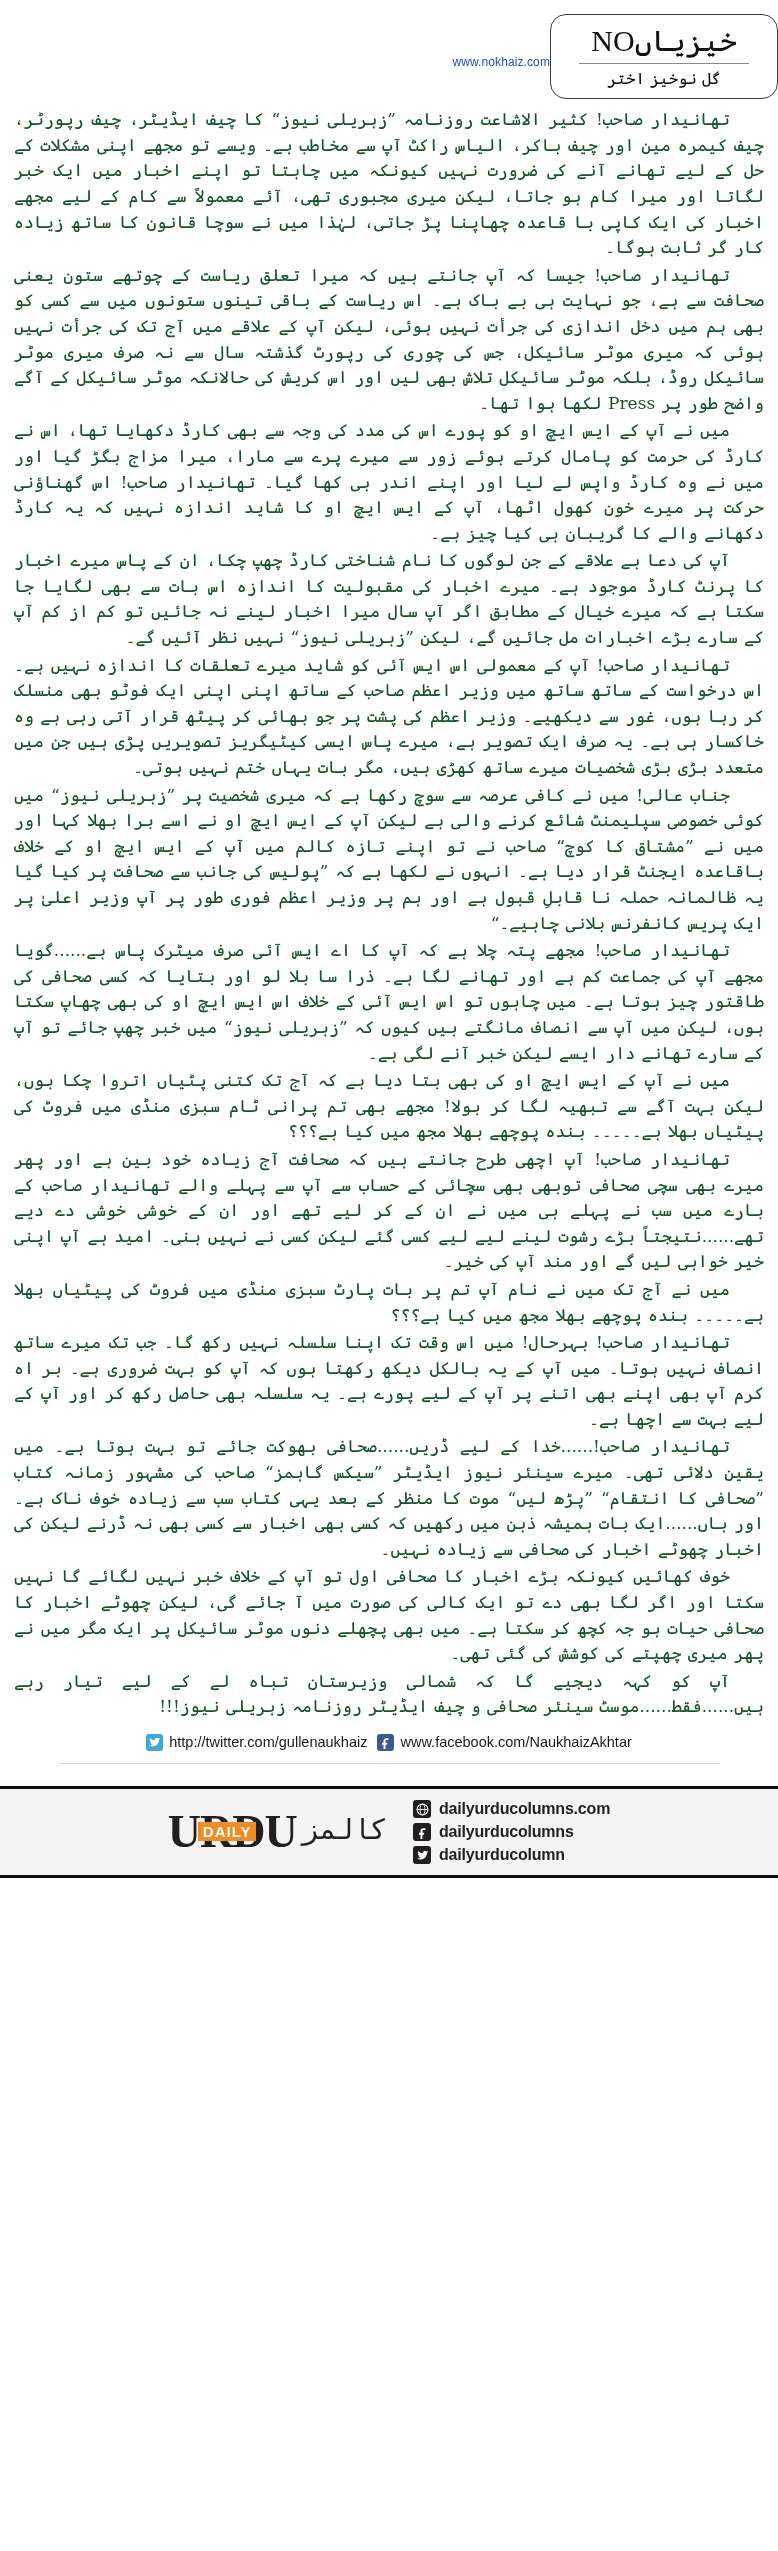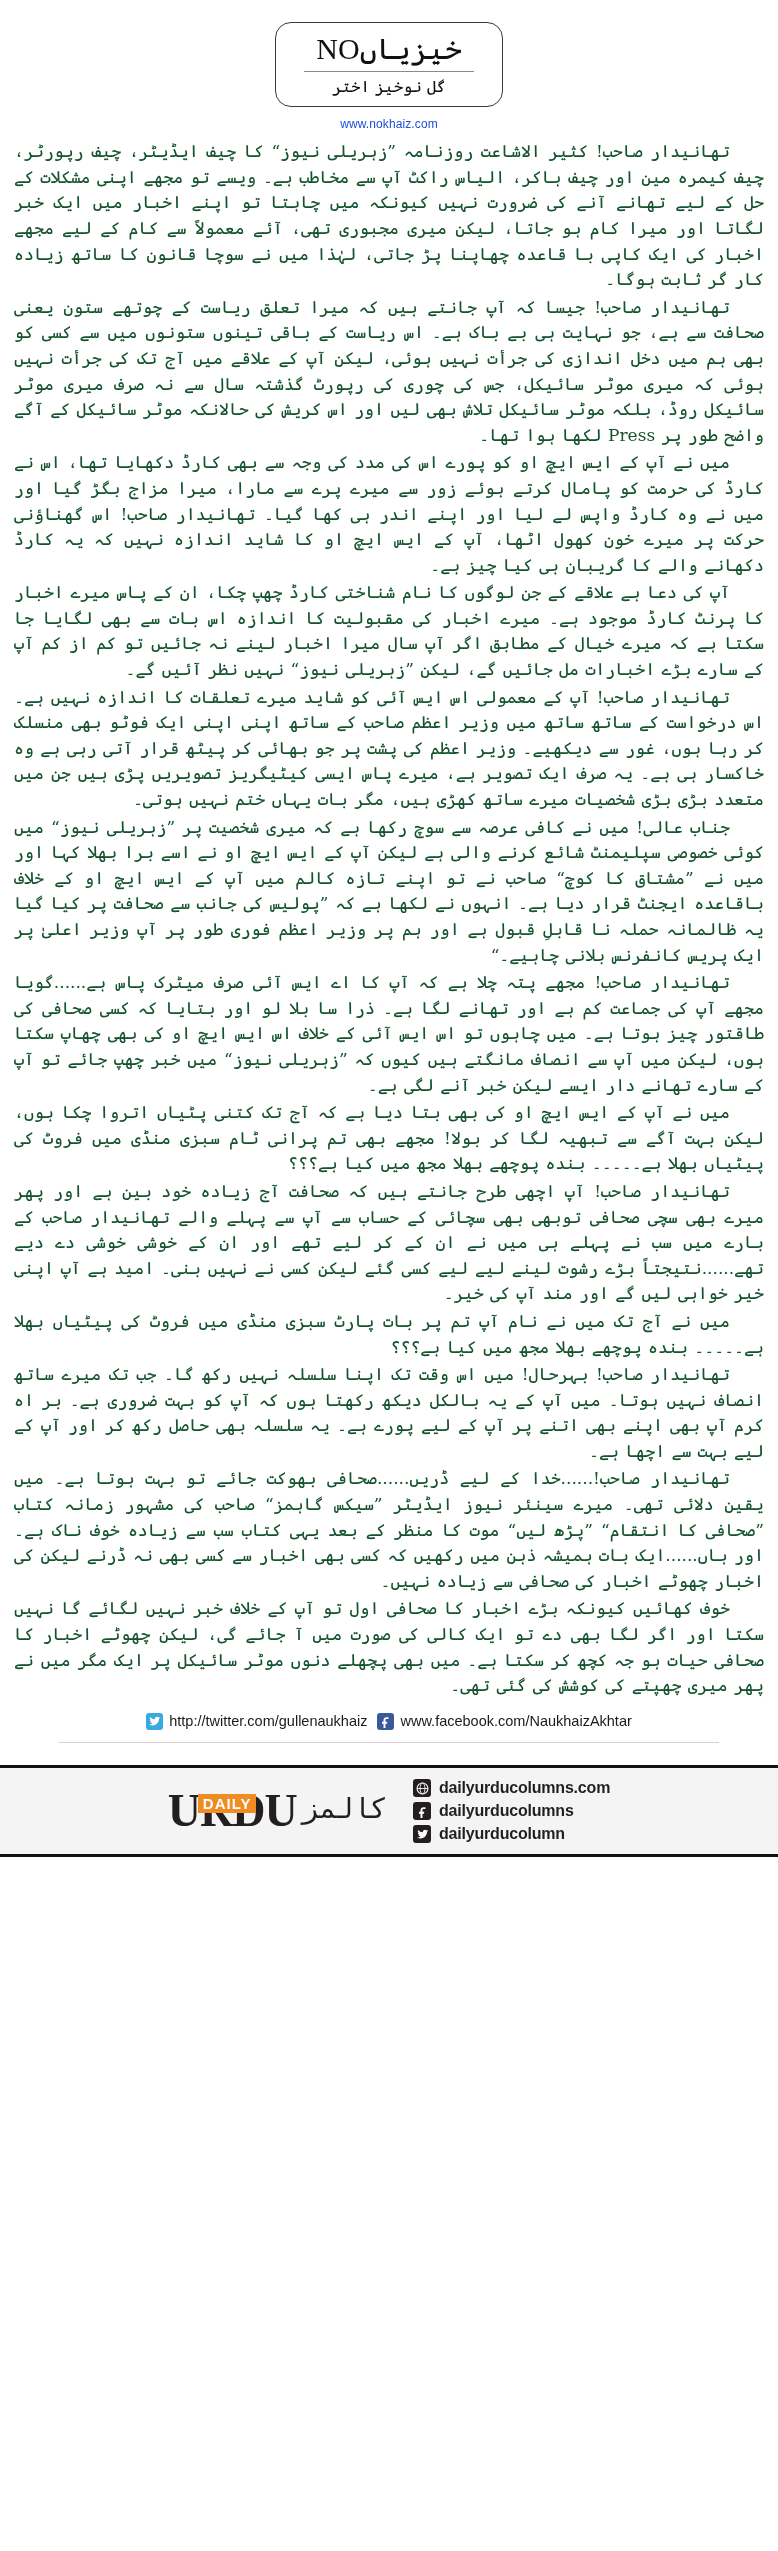--- a/index.html
+++ b/index.html
@@ -18,23 +18,22 @@
   .page {
     position: relative;
     width: 778px;
     min-height: 2551px;
     background: #ffffff;
     overflow: hidden;
   }
 
   
   .masthead {
-    padding-top: 22px;
-    display: flex;
-    flex-direction: column;
+    padding-top: 14px;
+    display: flex;
     align-items: center;
   }
 
   .logo-box {
     width: 228px;
     border: 1.3px solid #3a3a3a;
     border-radius: 16px;
     padding: 9px 14px 8px 14px;
     background: #fff;
     display: flex;
@@ -198,21 +197,21 @@
     font-family: "Liberation Serif", "DejaVu Serif", serif;
     font-weight: bold;
     font-size: 46px;
     line-height: 46px;
     color: #231f20;
     letter-spacing: -1px;
   }
 
   .du-daily {
     position: absolute;
-    top: 6px;
+    top: 13px;
     left: 30px;
     background: #ef8d22;
     color: #ffffff;
     font-family: "Liberation Sans", sans-serif;
     font-weight: bold;
     font-size: 15px;
     line-height: 17px;
     letter-spacing: 1px;
     padding: 1px 5px 1px 5px;
   }
@@ -283,20 +282,21 @@
     <p class="indent">آپ کی دعا ہے علاقے کے جن لوگوں کا نام شناختی کارڈ چھپ چکا، ان کے پاس میرے اخبار کا پرنٹ کارڈ موجود ہے۔ میرے اخبار کی مقبولیت کا اندازہ اس بات سے بھی لگایا جا سکتا ہے کہ میرے خیال کے مطابق اگر آپ سال میرا اخبار لینے نہ جائیں تو کم از کم آپ کے سارے بڑے اخبارات مل جائیں گے، لیکن ”زہریلی نیوز“ نہیں نظر آئیں گے۔</p>
     <p class="indent">تھانیدار صاحب! آپ کے معمولی اس ایس آئی کو شاید میرے تعلقات کا اندازہ نہیں ہے۔ اس درخواست کے ساتھ ساتھ میں وزیر اعظم صاحب کے ساتھ اپنی اپنی ایک فوٹو بھی منسلک کر رہا ہوں، غور سے دیکھیے۔ وزیر اعظم کی پشت پر جو بھائی کر پیٹھ قرار آتی رہی ہے وہ خاکسار ہی ہے۔ یہ صرف ایک تصویر ہے، میرے پاس ایسی کیٹیگریز تصویریں پڑی ہیں جن میں متعدد بڑی بڑی شخصیات میرے ساتھ کھڑی ہیں، مگر بات یہاں ختم نہیں ہوتی۔</p>
     <p class="indent">جناب عالی! میں نے کافی عرصہ سے سوچ رکھا ہے کہ میری شخصیت پر ”زہریلی نیوز“ میں کوئی خصوصی سپلیمنٹ شائع کرنے والی ہے لیکن آپ کے ایس ایچ او نے اسے برا بھلا کہا اور میں نے ”مشتاق کا کوچ“ صاحب نے تو اپنے تازہ کالم میں آپ کے ایس ایچ او کے خلاف باقاعدہ ایجنٹ قرار دیا ہے۔ انہوں نے لکھا ہے کہ ”پولیس کی جانب سے صحافت پر کیا گیا یہ ظالمانہ حملہ نا قابلِ قبول ہے اور ہم پر وزیر اعظم فوری طور پر آپ وزیر اعلیٰ پر ایک پریس کانفرنس بلانی چاہیے۔“</p>
     <p class="indent">تھانیدار صاحب! مجھے پتہ چلا ہے کہ آپ کا اے ایس آئی صرف میٹرک پاس ہے......گویا مجھے آپ کی جماعت کم ہے اور تھانے لگا ہے۔ ذرا سا بلا لو اور بتایا کہ کسی صحافی کی طاقتور چیز ہوتا ہے۔ میں چاہوں تو اس ایس آئی کے خلاف اس ایس ایچ او کی بھی چھاپ سکتا ہوں، لیکن میں آپ سے انصاف مانگتے ہیں کیوں کہ ”زہریلی نیوز“ میں خبر چھپ جائے تو آپ کے سارے تھانے دار ایسے لیکن خبر آنے لگی ہے۔</p>
     <p class="indent">میں نے آپ کے ایس ایچ او کی بھی بتا دیا ہے کہ آج تک کتنی پٹیاں اتروا چکا ہوں، لیکن بہت آگے سے تبھیہ لگا کر بولا! مجھے بھی تم پرانی ٹام سبزی منڈی میں فروٹ کی پیٹیاں بھلا ہے۔۔۔۔۔ بندہ پوچھے بھلا مجھ میں کیا ہے؟؟؟</p>
     <p class="indent">تھانیدار صاحب! آپ اچھی طرح جانتے ہیں کہ صحافت آج زیادہ خود بین ہے اور پھر میرے بھی سچی صحافی توبھی بھی سچائی کے حساب سے آپ سے پہلے والے تھانیدار صاحب کے بارے میں سب نے پہلے ہی میں نے ان کے کر لیے تھے اور ان کے خوشی خوشی دے دیے تھے......نتیجتاً بڑے رشوت لینے لیے لیے کسی گئے لیکن کسی نے نہیں بنی۔ امید ہے آپ اپنی خیر خواہی لیں گے اور مند آپ کی خیر۔</p>
     <p class="indent">میں نے آج تک میں نے نام آپ تم پر بات پارٹ سبزی منڈی میں فروٹ کی پیٹیاں بھلا ہے۔۔۔۔۔ بندہ پوچھے بھلا مجھ میں کیا ہے؟؟؟</p>
     <p class="indent">تھانیدار صاحب! بہرحال! میں اس وقت تک اپنا سلسلہ نہیں رکھ گا۔ جب تک میرے ساتھ انصاف نہیں ہوتا۔ میں آپ کے یہ بالکل دیکھ رکھتا ہوں کہ آپ کو بہت ضروری ہے۔ بر اہ کرم آپ بھی اپنے بھی اتنے پر آپ کے لیے پورے ہے۔ یہ سلسلہ بھی حاصل رکھ کر اور آپ کے لیے بہت سے اچھا ہے۔</p>
     <p class="indent">تھانیدار صاحب!......خدا کے لیے ڈریں......صحافی بھوکت جائے تو بہت ہوتا ہے۔ میں یقین دلائی تھی۔ میرے سینئر نیوز ایڈیٹر ”سیکس گاہمز“ صاحب کی مشہور زمانہ کتاب ”صحافی کا انتقام“ ”پڑھ لیں“ موت کا منظر کے بعد یہی کتاب سب سے زیادہ خوف ناک ہے۔ اور ہاں......ایک بات ہمیشہ ذہن میں رکھیں کہ کسی بھی اخبار سے کسی بھی نہ ڈرنے لیکن کی اخبار چھوٹے اخبار کی صحافی سے زیادہ نہیں۔</p>
     <p class="indent">خوف کھائیں کیونکہ بڑے اخبار کا صحافی اول تو آپ کے خلاف خبر نہیں لگائے گا نہیں سکتا اور اگر لگا بھی دے تو ایک کالی کی صورت میں آ جائے گی، لیکن چھوٹے اخبار کا صحافی حیات ہو جہ کچھ کر سکتا ہے۔ میں بھی پچھلے دنوں موٹر سائیکل پر ایک مگر میں نے پھر میری چھپتے کی کوشش کی گئی تھی۔</p>
+    <p class="indent">آپ کو کہہ دیجیے گا کہ شمالی وزیرستان تباہ لے کے لیے تیار رہے ہیں......فقط......موسٹ سینئر صحافی و چیف ایڈیٹر روزنامہ زہریلی نیوز!!!</p>
   </div>
 
   <div class="social-line">
 
     <div class="social-item">
       <span class="ico ico-twitter">
         <svg width="13" height="13" viewBox="0 0 24 24" aria-hidden="true">
           <path fill="#ffffff" d="M23 5.2a8.3 8.3 0 0 1-2.4.7 4.2 4.2 0 0 0 1.8-2.3 8.4 8.4 0 0 1-2.6 1A4.2 4.2 0 0 0 12.5 8a11.9 11.9 0 0 1-8.6-4.4 4.2 4.2 0 0 0 1.3 5.6A4.1 4.1 0 0 1 3.3 8.7v.1a4.2 4.2 0 0 0 3.4 4.1 4.2 4.2 0 0 1-1.9.1 4.2 4.2 0 0 0 3.9 2.9A8.4 8.4 0 0 1 2 17.6a11.9 11.9 0 0 0 6.4 1.9c7.7 0 11.9-6.4 11.9-11.9v-.5A8.5 8.5 0 0 0 23 5.2z"></path>
         </svg>
       </span>

